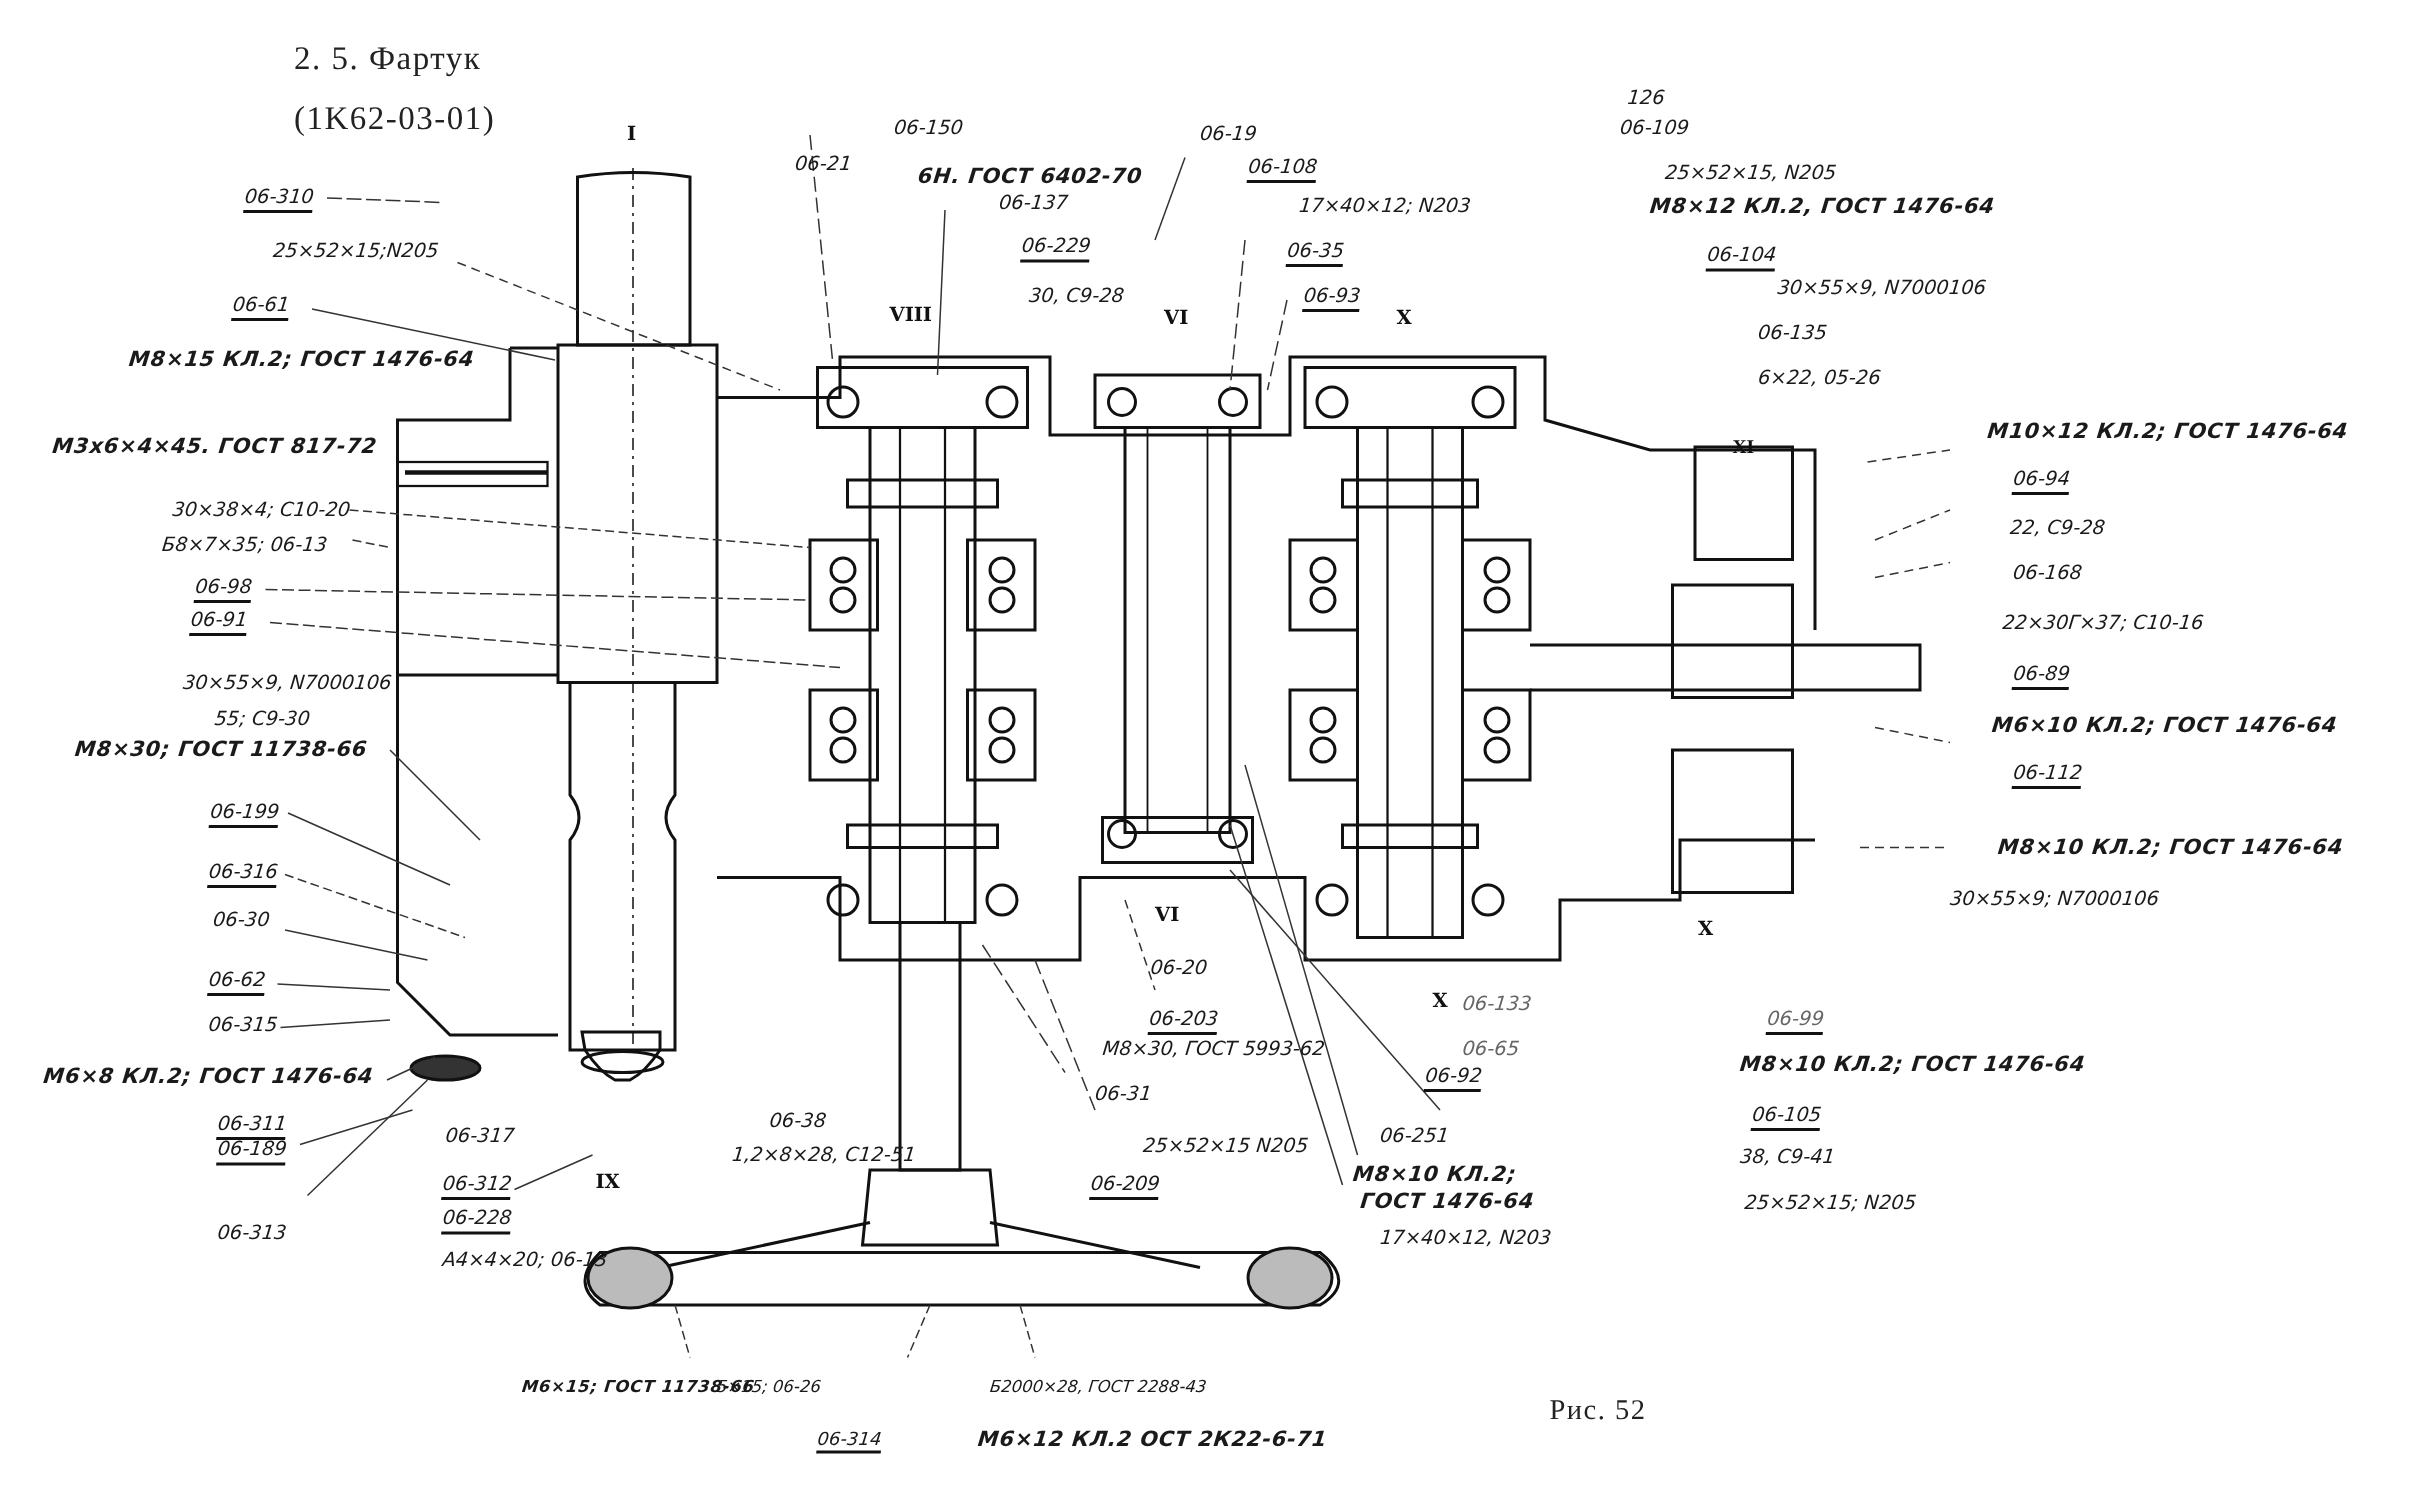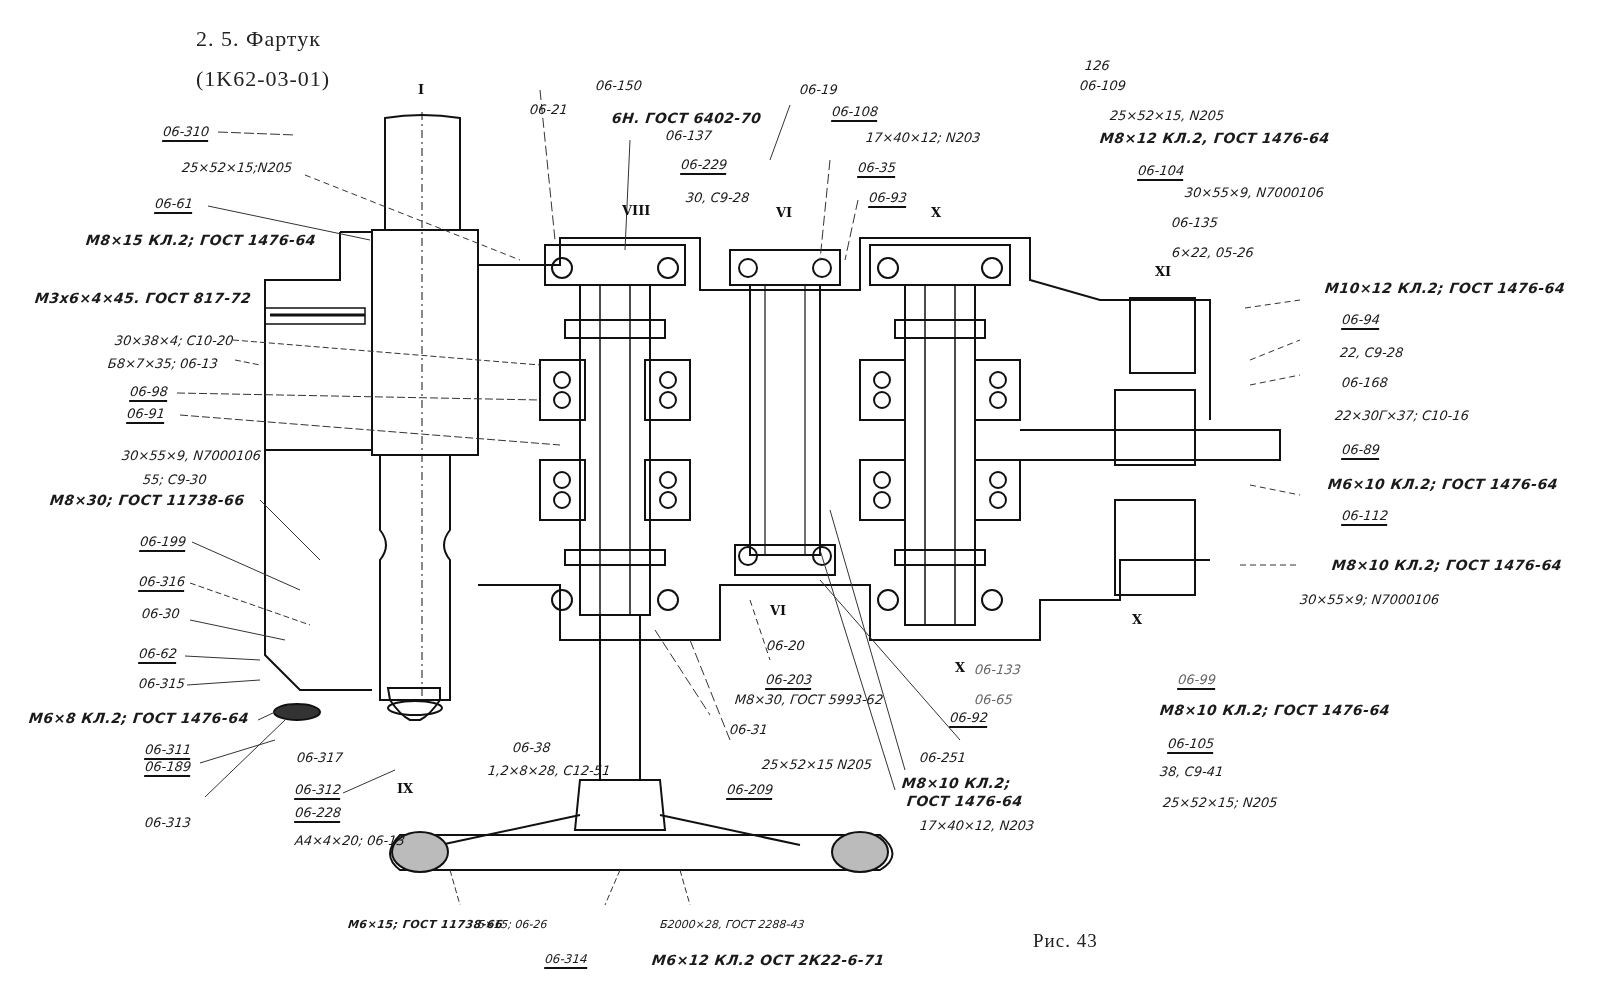--- a/index.html
+++ b/index.html
@@ -153,24 +153,24 @@
     <line x1="690" y1="640" x2="730" y2="740" stroke-dasharray="10 4"></line>
     <line x1="655" y1="630" x2="710" y2="715" stroke-dasharray="10 4"></line>
     <line x1="750" y1="600" x2="770" y2="660" stroke-dasharray="6 4"></line>
     <line x1="620" y1="870" x2="605" y2="905" stroke-dasharray="6 3"></line>
     <line x1="680" y1="870" x2="690" y2="905" stroke-dasharray="6 3"></line>
     <line x1="450" y1="870" x2="460" y2="905" stroke-dasharray="6 3"></line>
   </g>
 </svg>
 
 <div class="roman" style="left:418px;top:82px;">I</div>
-<div class="roman" style="left:622px;top:203px;">VIII</div>
+<div class="roman" style="left:593px;top:203px;">VIII</div>
 <div class="roman" style="left:776px;top:205px;">VI</div>
 <div class="roman" style="left:931px;top:205px;">X</div>
-<div class="roman" style="left:1155px;top:264px;">XI</div>
+<div class="roman" style="left:1155px;top:290px;font-family:Liberation Serif, serif;">XI</div>
 <div class="roman" style="left:770px;top:603px;">VI</div>
 <div class="roman" style="left:955px;top:660px;">X</div>
 <div class="roman" style="left:1132px;top:612px;">X</div>
 <div class="roman" style="left:397px;top:781px;">IX</div>
 
 <div class="lbl u" style="left:163px;top:124px;">06-310</div>
 <div class="lbl" style="left:182px;top:160px;">25×52×15;N205</div>
 <div class="lbl u" style="left:155px;top:196px;">06-61</div>
 <div class="lbl bold" style="left:86px;top:232px;">М8×15  КЛ.2; ГОСТ 1476-64</div>
 <div class="lbl bold" style="left:35px;top:290px;">М3х6×4×45. ГОСТ 817-72</div>
@@ -245,13 +245,13 @@
 <div class="lbl" style="left:920px;top:750px;">06-251</div>
 <div class="lbl bold" style="left:902px;top:775px;">М8×10  КЛ.2;</div>
 <div class="lbl bold" style="left:907px;top:793px;">ГОСТ 1476-64</div>
 <div class="lbl" style="left:920px;top:818px;">17×40×12, N203</div>
 <div class="lbl bold" style="left:348px;top:918px;font-size:11px;">М6×15; ГОСТ 11738-66</div>
 <div class="lbl" style="left:478px;top:918px;font-size:11px;">5×15; 06-26</div>
 <div class="lbl u" style="left:545px;top:952px;font-size:12px;">06-314</div>
 <div class="lbl" style="left:660px;top:918px;font-size:11px;">Б2000×28, ГОСТ 2288-43</div>
 <div class="lbl bold" style="left:652px;top:952px;">М6×12  КЛ.2  ОСТ 2К22-6-71</div>
 
-<div class="caption" style="left:1033px;top:930px;">Рис. 43</div>
+<div class="caption" style="left:1033px;top:930px;">Рис. 52</div>
 
 </body></html>

